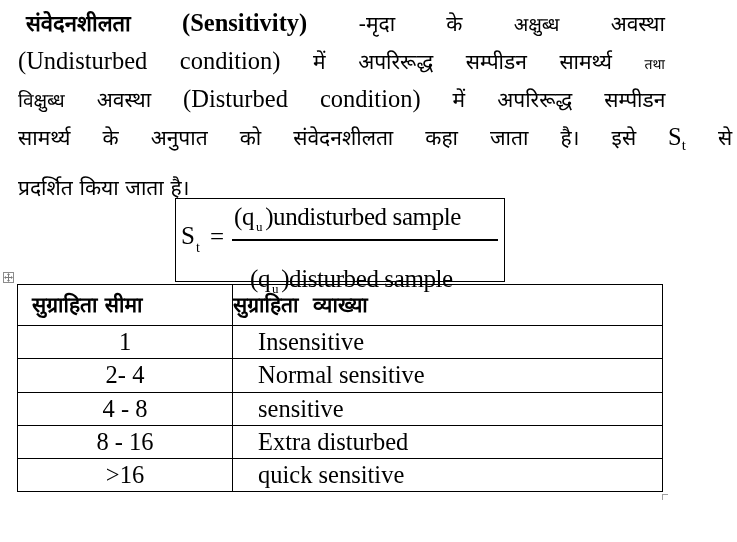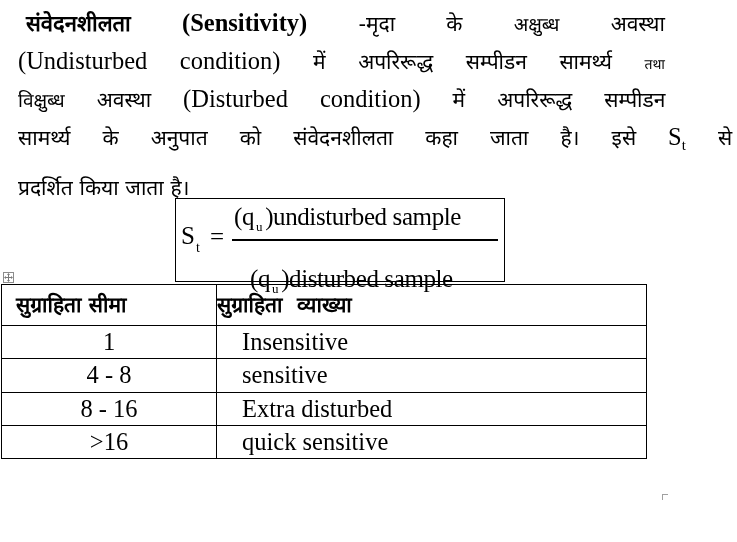--- a/index.html
+++ b/index.html
@@ -117,21 +117,21 @@
       background: #fff;
     }
     .move-handle svg {
       position: absolute;
       left: 0;
       top: 0;
     }
 
     .sens-table {
       position: absolute;
-      left: 1px;
+      left: 17px;
       top: 284px;
       width: 645px;
       border-collapse: collapse;
       table-layout: fixed;
     }
     .sens-table td, .sens-table th {
       border: 1.3px solid #000;
       padding: 0;
       font-weight: normal;
       font-size: 24.5px;
@@ -256,20 +256,24 @@
       <th class="c1">सुग्राहिता सीमा</th>
       <th class="c2" style="white-space:pre;">सुग्राहिता  व्याख्या</th>
     </tr>
   </thead>
   <tbody>
     <tr>
       <td class="c1">1</td>
       <td class="c2">Insensitive</td>
     </tr>
     <tr>
+      <td class="c1">2- 4</td>
+      <td class="c2">Normal sensitive</td>
+    </tr>
+    <tr>
       <td class="c1">4 - 8</td>
       <td class="c2">sensitive</td>
     </tr>
     <tr>
       <td class="c1">8 - 16</td>
       <td class="c2">Extra disturbed</td>
     </tr>
     <tr>
       <td class="c1">&gt;16</td>
       <td class="c2">quick sensitive</td>

